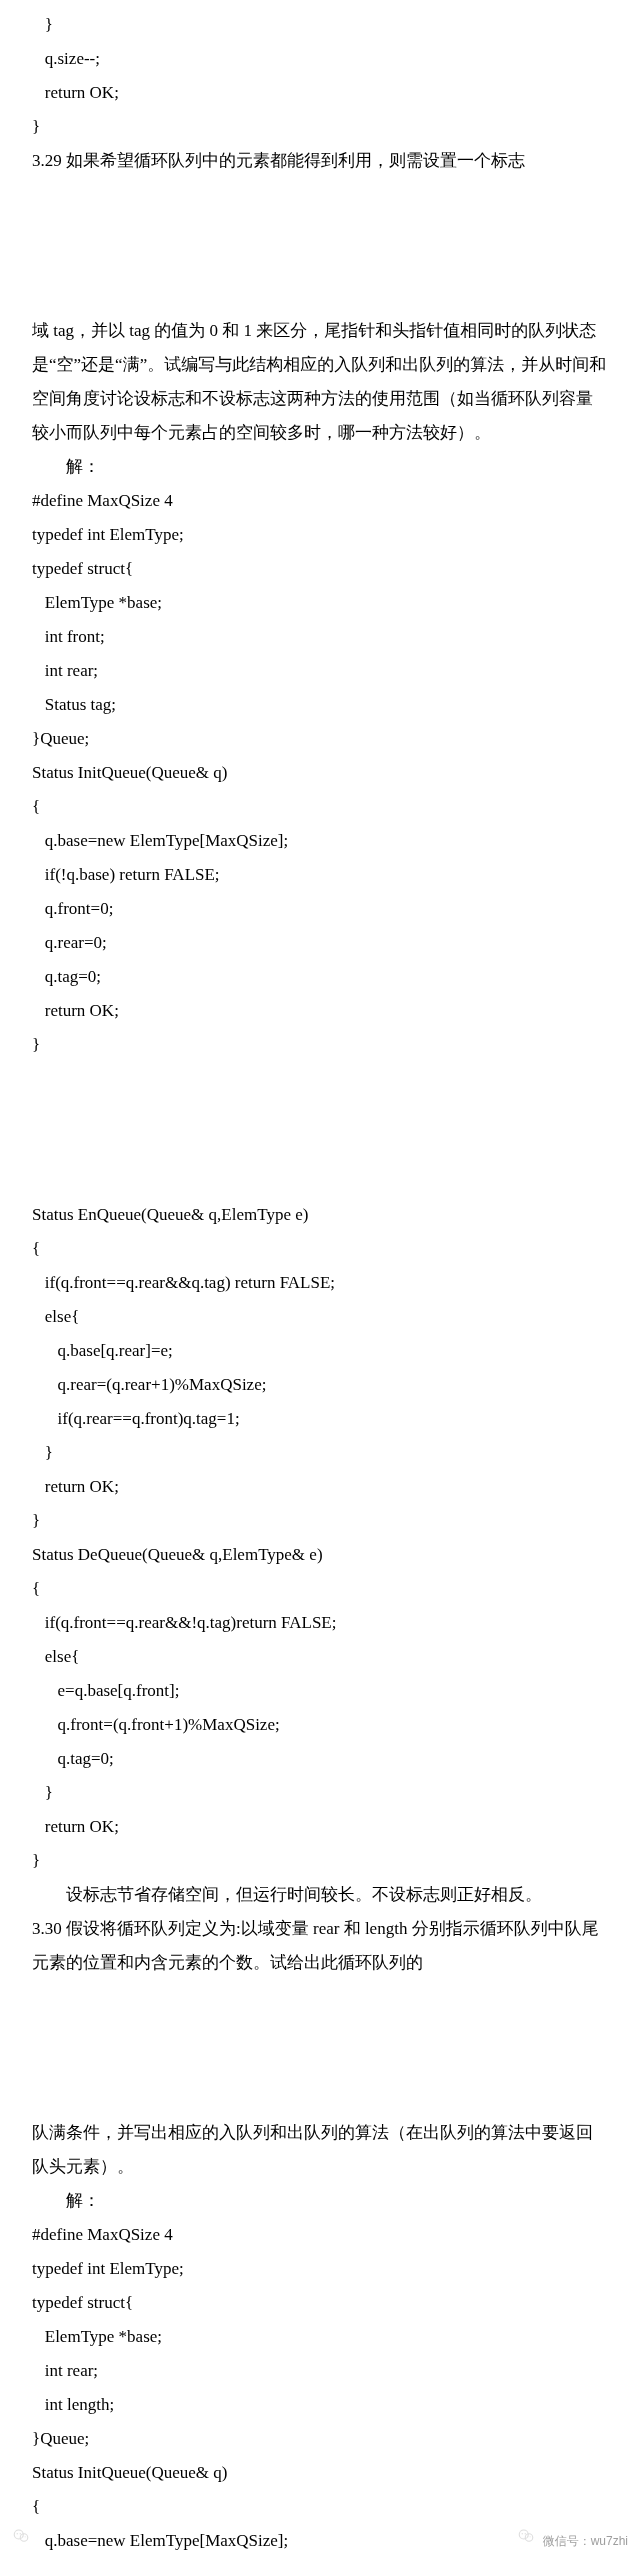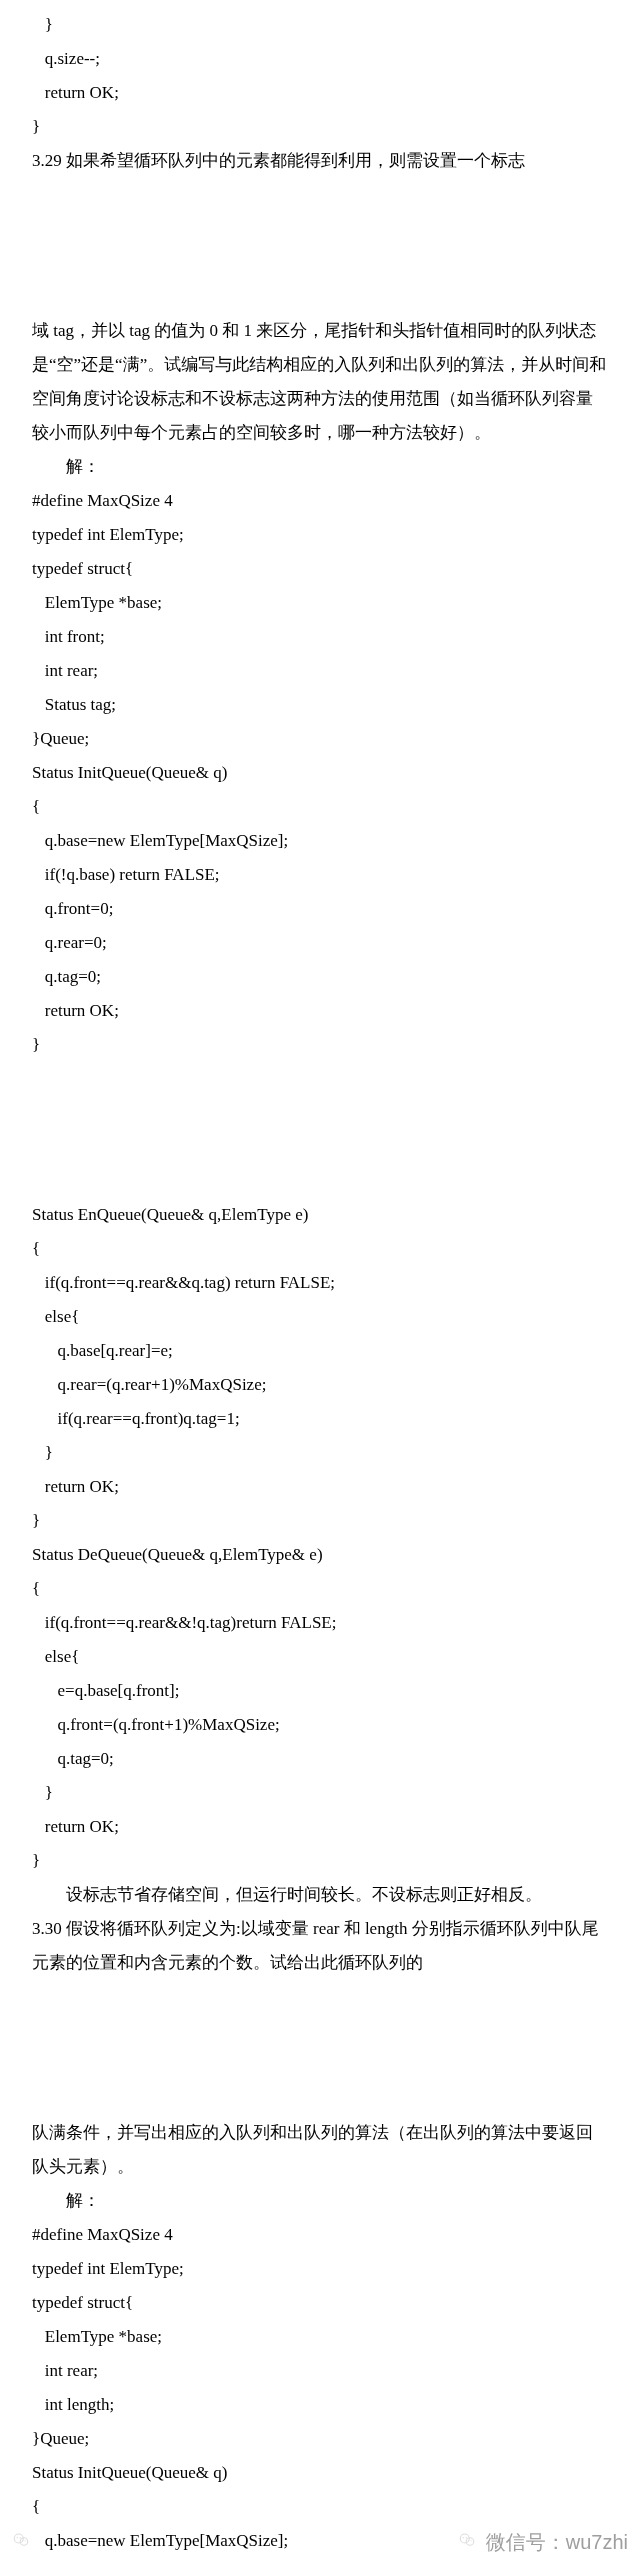--- a/index.html
+++ b/index.html
@@ -19,21 +19,21 @@
     white-space: pre-wrap;
     word-break: break-all;
   }
   .footer {
     position: fixed;
     height: 30px;
     line-height: 30px;
     box-sizing: border-box;
     padding: 0 12px;
     font-family: "Microsoft YaHei", sans-serif;
-    font-size: 20px;
+    font-size: 12px;
     color: #9e9e9e;
     pointer-events: none;
   }
   .footer.left {
     left: 0;
     bottom: 0;
   }
   .footer.right {
     right: 0;
     bottom: 0;

